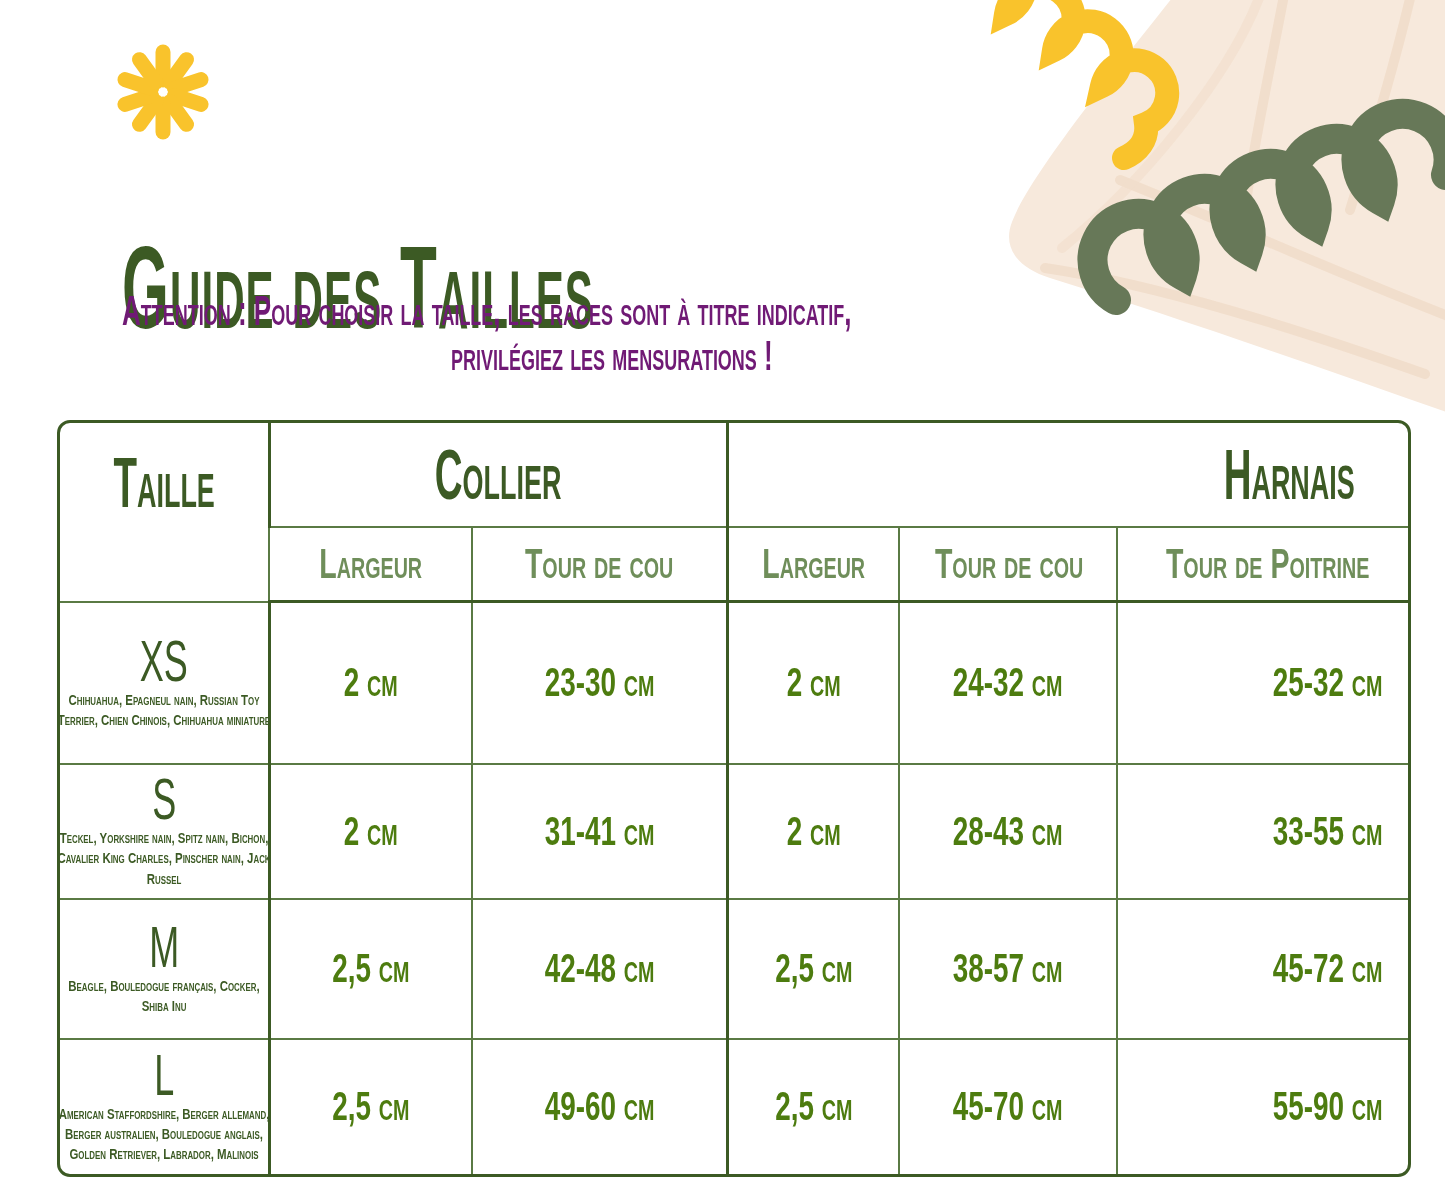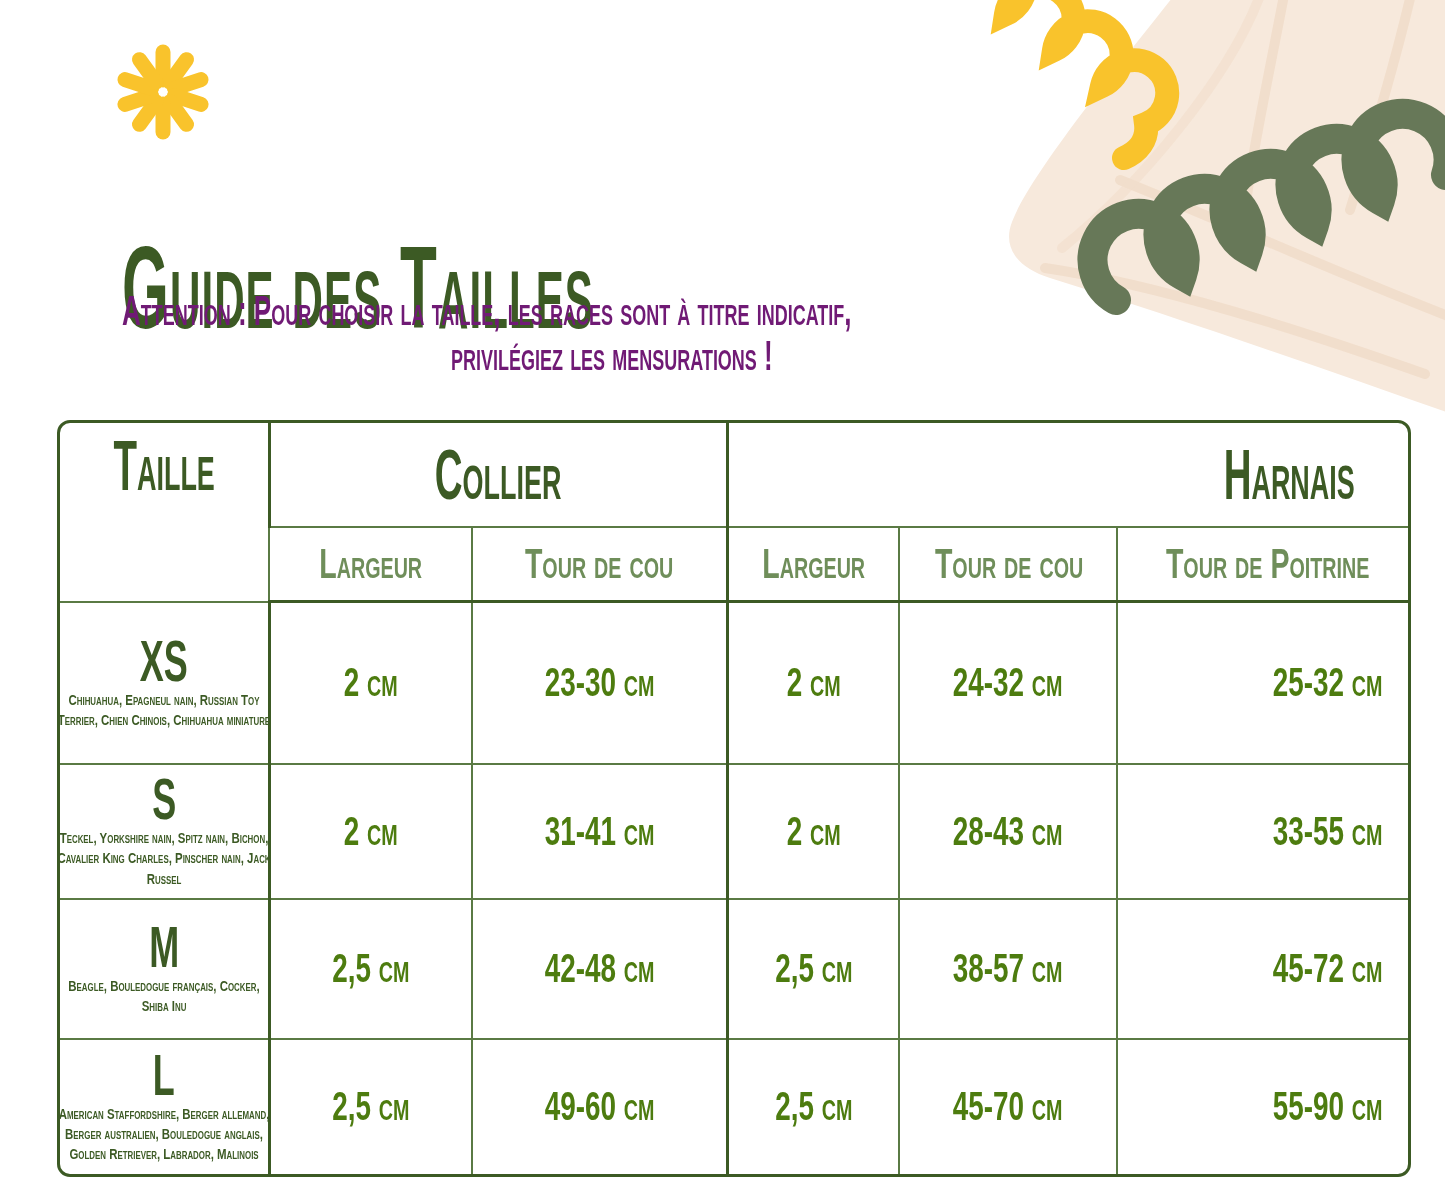--- a/index.html
+++ b/index.html
@@ -30,26 +30,26 @@
   .tablewrap{
     position:absolute;left:57px;top:420px;width:1348px;
     border:3.5px solid #3c5a24;border-radius:13px;overflow:hidden;background:#fff;
   }
   table{border-collapse:collapse;width:100%;table-layout:fixed;}
   th,td{border:2px solid #5a7a44;text-align:center;vertical-align:middle;padding:0;}
   th{font-weight:bold;}
   .major{border-left:3.5px solid #3c5a24;}
   tr.ghead th{height:103px;border-top:none;color:#3c5a24;font-size:70px;font-weight:bold;}
   tr.ghead th .cxc{transform:scaleX(.55);}
-  th.taille{vertical-align:top;padding-top:3px;border-left:none;}
+  th.taille{vertical-align:top;padding-top:20px;border-left:none;}
   tr.sub th{height:72px;border-top:2px solid #8fa97a;border-bottom:3.5px solid #3c5a24;
             color:#6f8e5a;font-size:42px;}
   tr.sub th .cxc{transform:scaleX(.68);}
   td.sizecell{color:#3c5a24;padding:4px 0 6px 0;}
-  .sizeletter{font-size:58px;font-weight:bold;line-height:.95;color:#3c5a24;}
+  .sizeletter{font-size:58px;font-weight:normal;line-height:.95;color:#3c5a24;}
   .sizeletter .cxc{transform:scaleX(.62);}
   .breeds{
     display:block;width:270px;margin-left:-31px;transform:scaleX(.79);transform-origin:50% 50%;
     font-size:14.5px;font-weight:bold;line-height:1.4;color:#3c5a24;margin-top:2px;
   }
   td.val{color:#4d7c0f;font-size:41px;font-weight:bold;}
   td.val .cxc{transform:scaleX(.68);}
   tr.r1 td{height:150px;border-top:none;}
   tr.r2 td{height:123px;}
   tr.r3 td{height:128px;}

